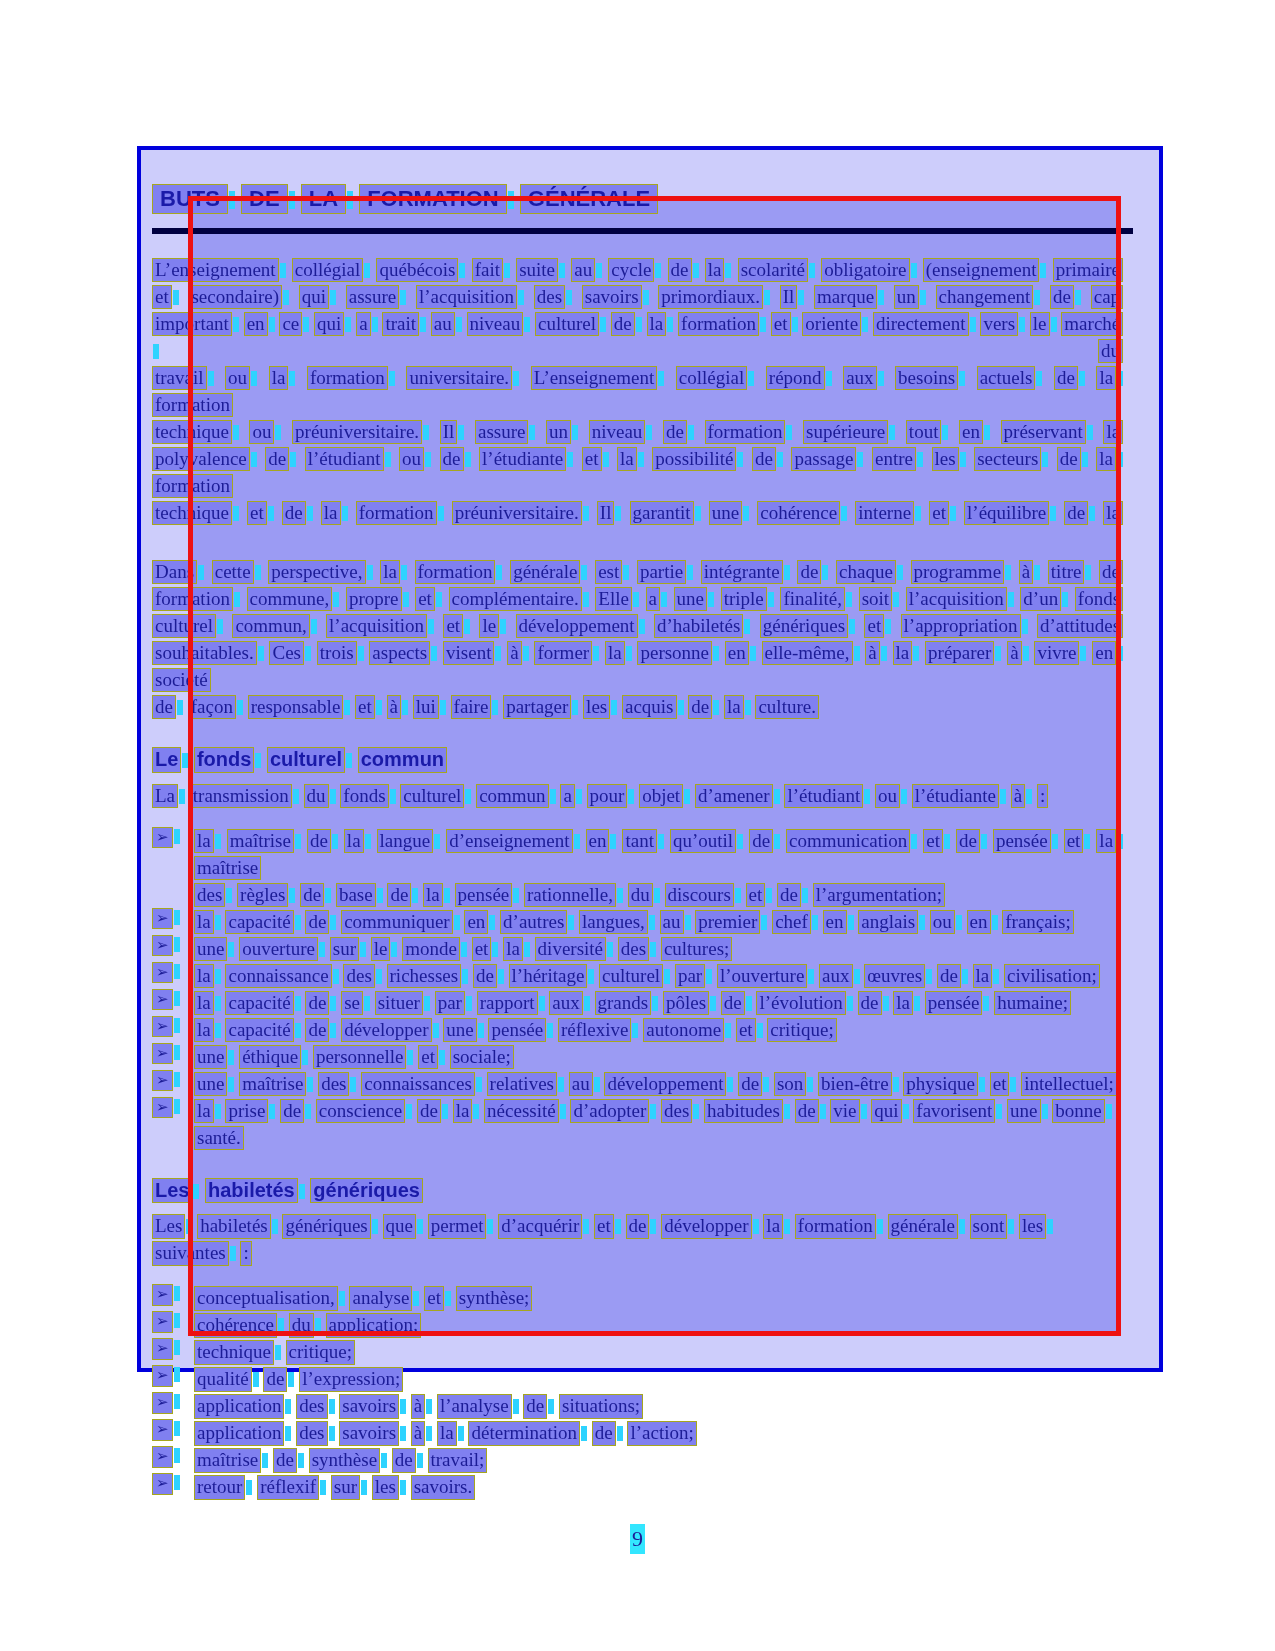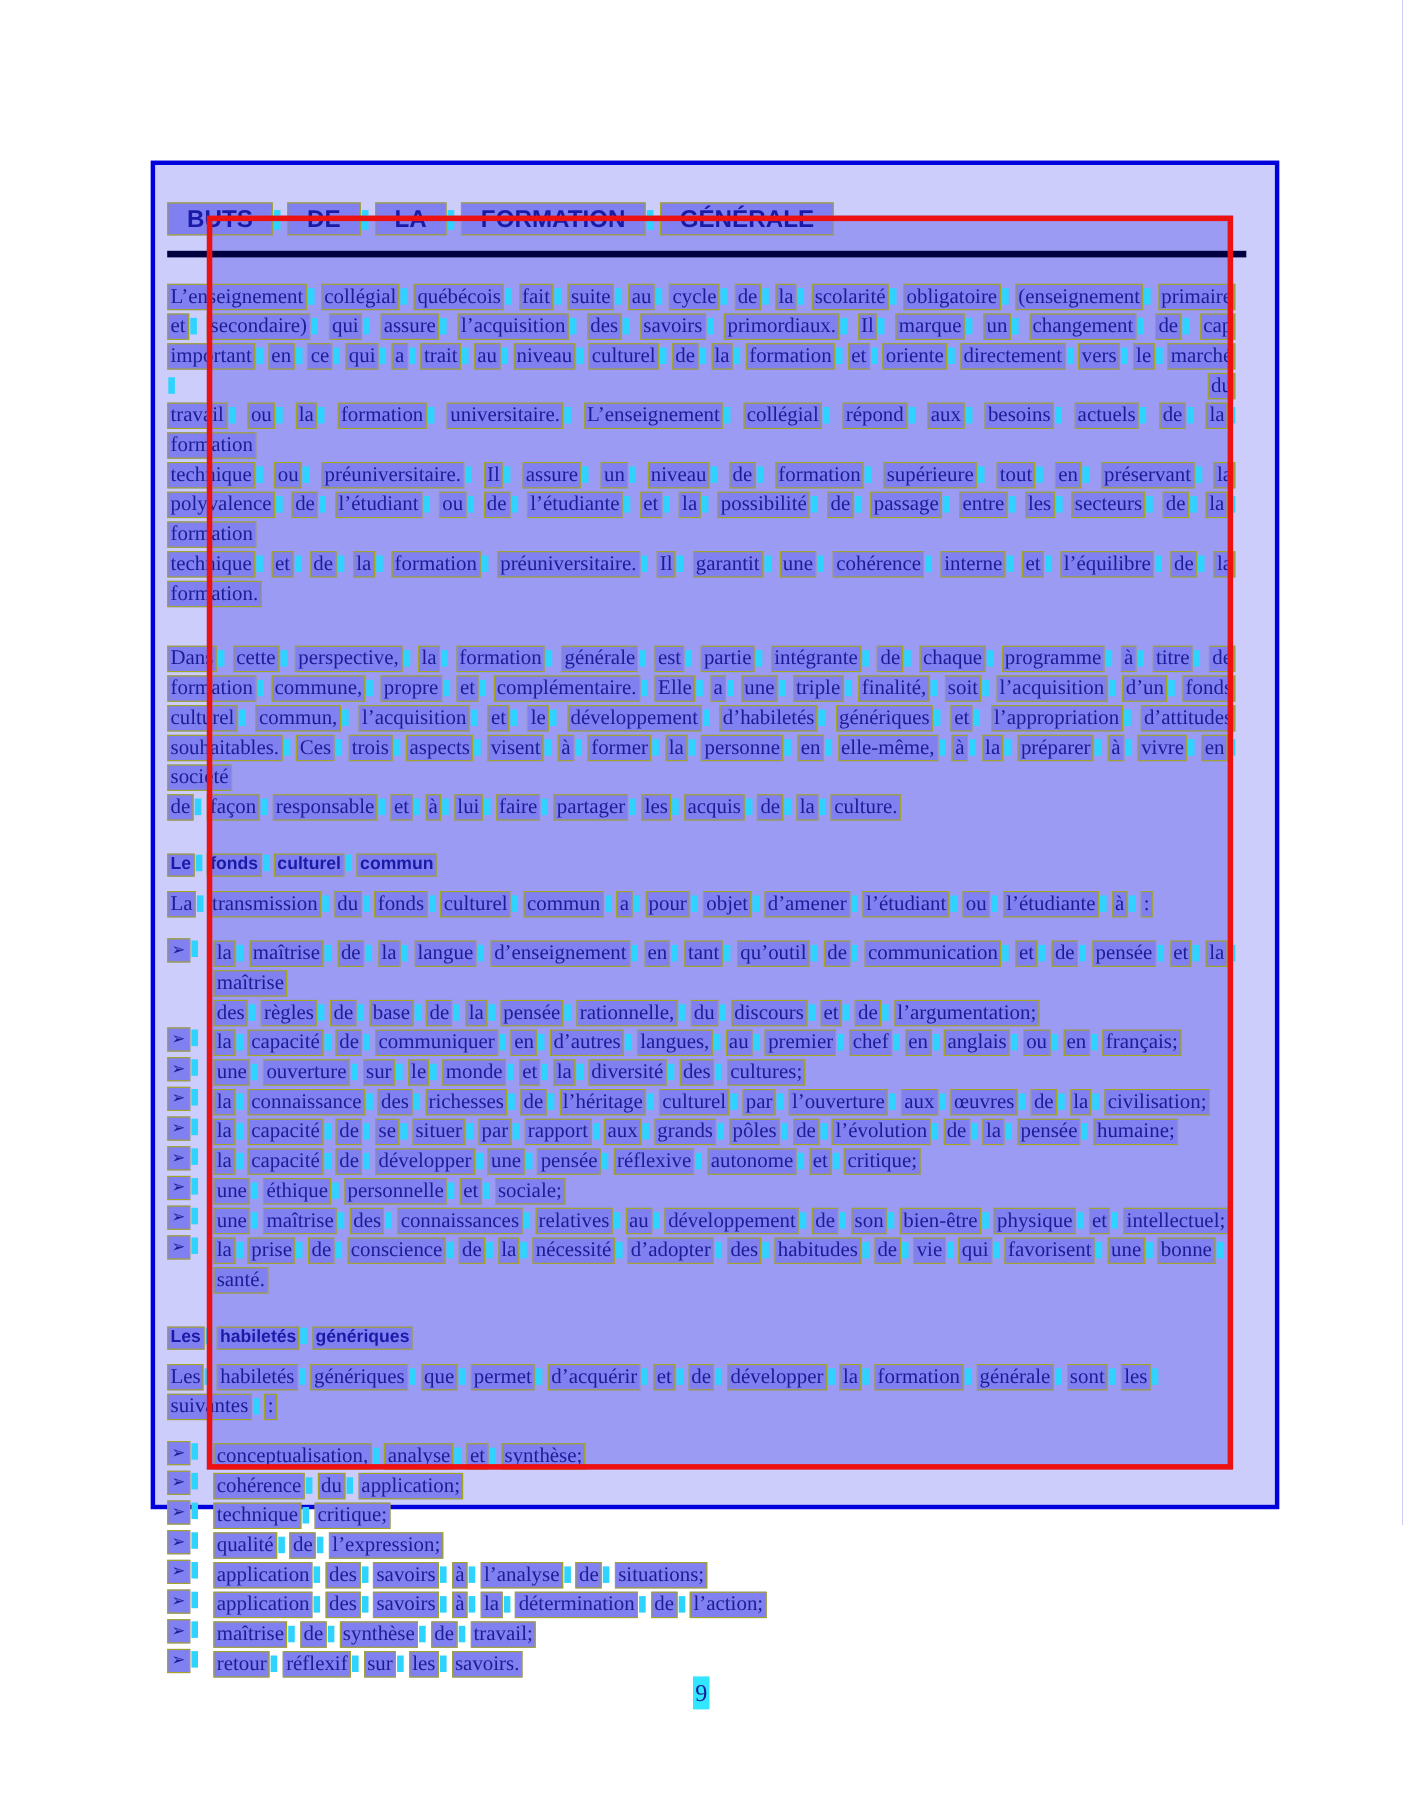--- a/index.html
+++ b/index.html
@@ -18,32 +18,32 @@
           background:var(--region);z-index:0;}
   .redrect{position:absolute;left:47px;top:46px;width:933px;height:1140px;
            border:5px solid var(--red);box-sizing:border-box;z-index:5;
            pointer-events:none;}
   .content{position:absolute;left:0;top:0;width:100%;box-sizing:border-box;
            padding:34px 36px 0 11px;z-index:1;}
   .title{font-family:"Liberation Sans", sans-serif;font-weight:bold;
          font-size:22px;line-height:30px;color:var(--heading);}
   .rule{height:6px;background:var(--rule);margin-top:14px;width:101%;}
   .heading{font-family:"Liberation Sans", sans-serif;font-weight:bold;
-           font-size:16px;line-height:26px;color:var(--heading);margin-top:26px;}
+           font-size:20px;line-height:26px;color:var(--heading);margin-top:26px;}
   .par{margin-top:32px;}
   #blocks > .par:first-child{margin-top:22px;}
   .heading + .par{margin-top:9px;}
   .list{margin-top:18px;}
   .line{font-size:19px;line-height:27px;text-align:left;}
   .par .line{line-height:27px;}
   .just{text-align:justify;text-align-last:justify;}
   .w{display:inline-block;background:var(--word-fill);
      border:1px solid var(--word-border);padding:0 2px;line-height:1.18;
      white-space:nowrap;}
-  .title .w{padding:1px 17px;}
+  .title .w{padding:1px 7px;}
   .m{display:inline-block;width:6px;height:15px;background:var(--marker);
      vertical-align:-2px;margin-left:1px;}
   .title .m{height:18px;vertical-align:-3px;}
   .lrow{position:relative;padding-left:42px;}
   .bwrap{position:absolute;left:0;top:0;white-space:nowrap;}
   .bullet{font-family:"DejaVu Sans", sans-serif;font-size:15px;
           padding:1px 3px;}
   .pnum{position:absolute;left:630px;top:1524px;background:var(--pnum-bg);
         color:var(--text);font-size:22px;line-height:30px;padding:0 2px;
         font-family:"Liberation Serif", serif;}
@@ -58,21 +58,20 @@
     <div class="rule"></div>
     <div id="blocks">
         <div class="par">
           <div class="line ocr just"><span class="w">L’enseignement</span><span class="m"></span> <span class="w">collégial</span><span class="m"></span> <span class="w">québécois</span><span class="m"></span> <span class="w">fait</span><span class="m"></span> <span class="w">suite</span><span class="m"></span> <span class="w">au</span><span class="m"></span> <span class="w">cycle</span><span class="m"></span> <span class="w">de</span><span class="m"></span> <span class="w">la</span><span class="m"></span> <span class="w">scolarité</span><span class="m"></span> <span class="w">obligatoire</span><span class="m"></span> <span class="w">(enseignement</span><span class="m"></span> <span class="w">primaire</span></div>
           <div class="line ocr just"><span class="w">et</span><span class="m"></span> <span class="w">secondaire)</span><span class="m"></span> <span class="w">qui</span><span class="m"></span> <span class="w">assure</span><span class="m"></span> <span class="w">l’acquisition</span><span class="m"></span> <span class="w">des</span><span class="m"></span> <span class="w">savoirs</span><span class="m"></span> <span class="w">primordiaux.</span><span class="m"></span> <span class="w">Il</span><span class="m"></span> <span class="w">marque</span><span class="m"></span> <span class="w">un</span><span class="m"></span> <span class="w">changement</span><span class="m"></span> <span class="w">de</span><span class="m"></span> <span class="w">cap</span></div>
           <div class="line ocr just"><span class="w">important</span><span class="m"></span> <span class="w">en</span><span class="m"></span> <span class="w">ce</span><span class="m"></span> <span class="w">qui</span><span class="m"></span> <span class="w">a</span><span class="m"></span> <span class="w">trait</span><span class="m"></span> <span class="w">au</span><span class="m"></span> <span class="w">niveau</span><span class="m"></span> <span class="w">culturel</span><span class="m"></span> <span class="w">de</span><span class="m"></span> <span class="w">la</span><span class="m"></span> <span class="w">formation</span><span class="m"></span> <span class="w">et</span><span class="m"></span> <span class="w">oriente</span><span class="m"></span> <span class="w">directement</span><span class="m"></span> <span class="w">vers</span><span class="m"></span> <span class="w">le</span><span class="m"></span> <span class="w">marché</span><span class="m"></span> <span class="w">du</span></div>
           <div class="line ocr just"><span class="w">travail</span><span class="m"></span> <span class="w">ou</span><span class="m"></span> <span class="w">la</span><span class="m"></span> <span class="w">formation</span><span class="m"></span> <span class="w">universitaire.</span><span class="m"></span> <span class="w">L’enseignement</span><span class="m"></span> <span class="w">collégial</span><span class="m"></span> <span class="w">répond</span><span class="m"></span> <span class="w">aux</span><span class="m"></span> <span class="w">besoins</span><span class="m"></span> <span class="w">actuels</span><span class="m"></span> <span class="w">de</span><span class="m"></span> <span class="w">la</span><span class="m"></span> <span class="w">formation</span></div>
           <div class="line ocr just"><span class="w">technique</span><span class="m"></span> <span class="w">ou</span><span class="m"></span> <span class="w">préuniversitaire.</span><span class="m"></span> <span class="w">Il</span><span class="m"></span> <span class="w">assure</span><span class="m"></span> <span class="w">un</span><span class="m"></span> <span class="w">niveau</span><span class="m"></span> <span class="w">de</span><span class="m"></span> <span class="w">formation</span><span class="m"></span> <span class="w">supérieure</span><span class="m"></span> <span class="w">tout</span><span class="m"></span> <span class="w">en</span><span class="m"></span> <span class="w">préservant</span><span class="m"></span> <span class="w">la</span></div>
           <div class="line ocr just"><span class="w">polyvalence</span><span class="m"></span> <span class="w">de</span><span class="m"></span> <span class="w">l’étudiant</span><span class="m"></span> <span class="w">ou</span><span class="m"></span> <span class="w">de</span><span class="m"></span> <span class="w">l’étudiante</span><span class="m"></span> <span class="w">et</span><span class="m"></span> <span class="w">la</span><span class="m"></span> <span class="w">possibilité</span><span class="m"></span> <span class="w">de</span><span class="m"></span> <span class="w">passage</span><span class="m"></span> <span class="w">entre</span><span class="m"></span> <span class="w">les</span><span class="m"></span> <span class="w">secteurs</span><span class="m"></span> <span class="w">de</span><span class="m"></span> <span class="w">la</span><span class="m"></span> <span class="w">formation</span></div>
           <div class="line ocr just"><span class="w">technique</span><span class="m"></span> <span class="w">et</span><span class="m"></span> <span class="w">de</span><span class="m"></span> <span class="w">la</span><span class="m"></span> <span class="w">formation</span><span class="m"></span> <span class="w">préuniversitaire.</span><span class="m"></span> <span class="w">Il</span><span class="m"></span> <span class="w">garantit</span><span class="m"></span> <span class="w">une</span><span class="m"></span> <span class="w">cohérence</span><span class="m"></span> <span class="w">interne</span><span class="m"></span> <span class="w">et</span><span class="m"></span> <span class="w">l’équilibre</span><span class="m"></span> <span class="w">de</span><span class="m"></span> <span class="w">la</span></div>
-          <div class="line ocr"><span class="w">formation.</span></div>
         </div>
         <div class="par">
           <div class="line ocr just"><span class="w">Dans</span><span class="m"></span> <span class="w">cette</span><span class="m"></span> <span class="w">perspective,</span><span class="m"></span> <span class="w">la</span><span class="m"></span> <span class="w">formation</span><span class="m"></span> <span class="w">générale</span><span class="m"></span> <span class="w">est</span><span class="m"></span> <span class="w">partie</span><span class="m"></span> <span class="w">intégrante</span><span class="m"></span> <span class="w">de</span><span class="m"></span> <span class="w">chaque</span><span class="m"></span> <span class="w">programme</span><span class="m"></span> <span class="w">à</span><span class="m"></span> <span class="w">titre</span><span class="m"></span> <span class="w">de</span></div>
           <div class="line ocr just"><span class="w">formation</span><span class="m"></span> <span class="w">commune,</span><span class="m"></span> <span class="w">propre</span><span class="m"></span> <span class="w">et</span><span class="m"></span> <span class="w">complémentaire.</span><span class="m"></span> <span class="w">Elle</span><span class="m"></span> <span class="w">a</span><span class="m"></span> <span class="w">une</span><span class="m"></span> <span class="w">triple</span><span class="m"></span> <span class="w">finalité,</span><span class="m"></span> <span class="w">soit</span><span class="m"></span> <span class="w">l’acquisition</span><span class="m"></span> <span class="w">d’un</span><span class="m"></span> <span class="w">fonds</span></div>
           <div class="line ocr just"><span class="w">culturel</span><span class="m"></span> <span class="w">commun,</span><span class="m"></span> <span class="w">l’acquisition</span><span class="m"></span> <span class="w">et</span><span class="m"></span> <span class="w">le</span><span class="m"></span> <span class="w">développement</span><span class="m"></span> <span class="w">d’habiletés</span><span class="m"></span> <span class="w">génériques</span><span class="m"></span> <span class="w">et</span><span class="m"></span> <span class="w">l’appropriation</span><span class="m"></span> <span class="w">d’attitudes</span></div>
           <div class="line ocr just"><span class="w">souhaitables.</span><span class="m"></span> <span class="w">Ces</span><span class="m"></span> <span class="w">trois</span><span class="m"></span> <span class="w">aspects</span><span class="m"></span> <span class="w">visent</span><span class="m"></span> <span class="w">à</span><span class="m"></span> <span class="w">former</span><span class="m"></span> <span class="w">la</span><span class="m"></span> <span class="w">personne</span><span class="m"></span> <span class="w">en</span><span class="m"></span> <span class="w">elle-même,</span><span class="m"></span> <span class="w">à</span><span class="m"></span> <span class="w">la</span><span class="m"></span> <span class="w">préparer</span><span class="m"></span> <span class="w">à</span><span class="m"></span> <span class="w">vivre</span><span class="m"></span> <span class="w">en</span><span class="m"></span> <span class="w">société</span></div>
           <div class="line ocr"><span class="w">de</span><span class="m"></span> <span class="w">façon</span><span class="m"></span> <span class="w">responsable</span><span class="m"></span> <span class="w">et</span><span class="m"></span> <span class="w">à</span><span class="m"></span> <span class="w">lui</span><span class="m"></span> <span class="w">faire</span><span class="m"></span> <span class="w">partager</span><span class="m"></span> <span class="w">les</span><span class="m"></span> <span class="w">acquis</span><span class="m"></span> <span class="w">de</span><span class="m"></span> <span class="w">la</span><span class="m"></span> <span class="w">culture.</span></div>
         </div>
         <div class="heading ocr"><span class="w">Le</span><span class="m"></span> <span class="w">fonds</span><span class="m"></span> <span class="w">culturel</span><span class="m"></span> <span class="w">commun</span></div>
         <div class="par">

